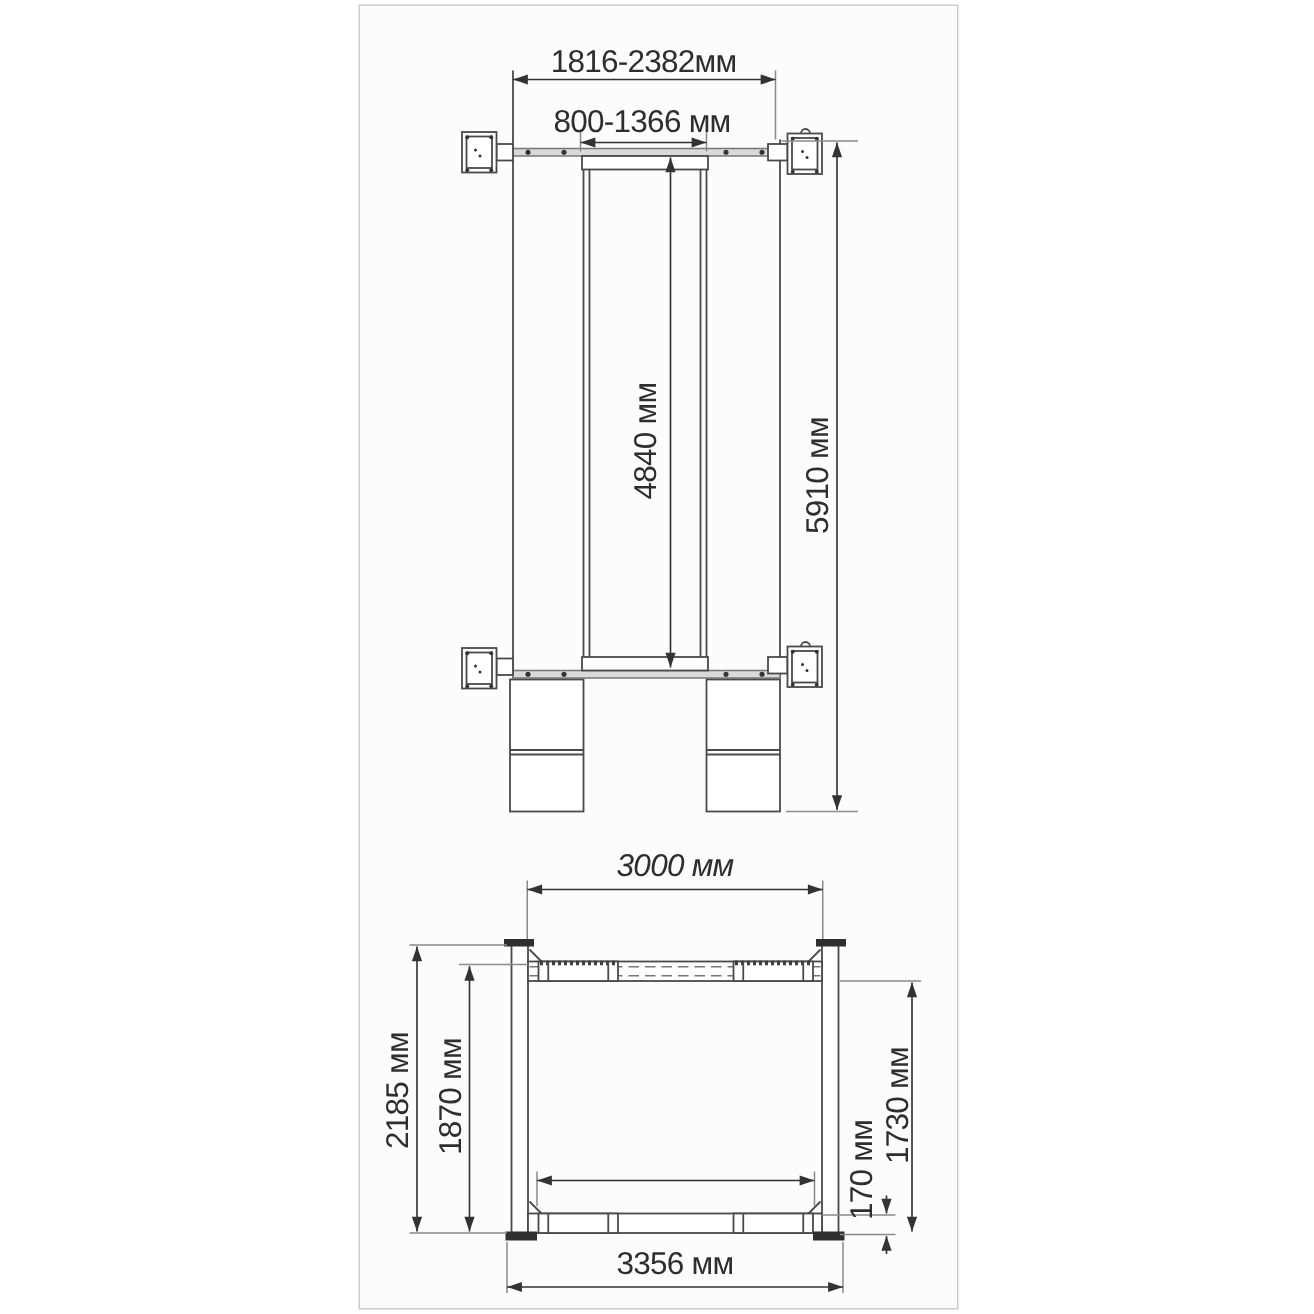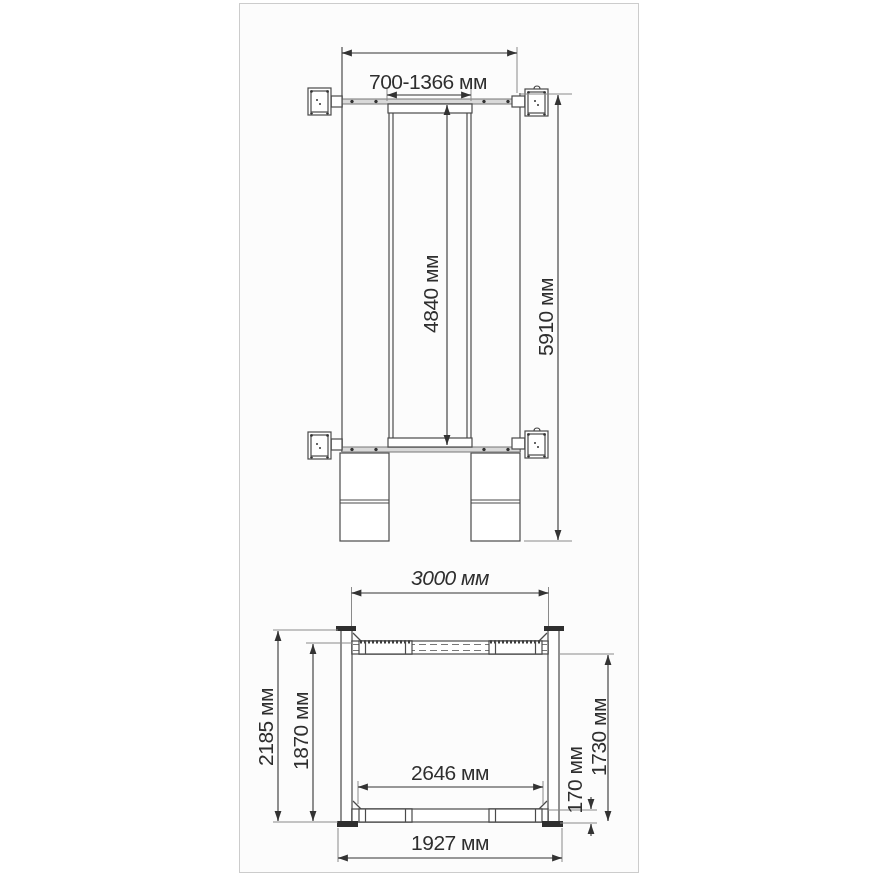--- a/index.html
+++ b/index.html
@@ -200,34 +200,34 @@
 
     <line class="ext" x1="560" y1="654" x2="614" y2="654"></line>
     <line class="dim" x1="608" y1="655" x2="608" y2="821" marker-start="url(#arr)" marker-end="url(#arr)"></line>
 
     <line class="ext" x1="338" y1="828" x2="338" y2="862"></line>
     <line class="ext" x1="562" y1="828" x2="562" y2="862"></line>
     <line class="dim" x1="338" y1="858" x2="562" y2="858" marker-start="url(#arr)" marker-end="url(#arr)"></line>
   </g>
 </svg>
 
-
-<div class="dim-label" style="left:343px;top:70px;width:170px;">700-1366 мм</div>
+<div class="dim-label" style="left:344px;top:30px;width:170px;">1816-2382мм</div>
+
+<div class="dim-label" style="left:343px;top:70px;width:170px;">800-1366 мм</div>
 
 <div class="dim-label rot" style="left:376px;top:282px;width:110px;">4840 мм</div>
 
 <div class="dim-label rot" style="left:491px;top:305px;width:110px;">5910 мм</div>
 
 <div class="dim-label" style="left:380px;top:566px;width:140px;font-style:italic;">3000 мм</div>
 
 <div class="dim-label rot" style="left:211px;top:715px;width:110px;">2185 мм</div>
 
 <div class="dim-label rot" style="left:246px;top:719px;width:110px;">1870 мм</div>
 
-<div class="dim-label" style="left:380px;top:761px;width:140px;">2646 мм</div>
 
 <div class="dim-label rot" style="left:530px;top:768px;width:90px;">170 мм</div>
 
 <div class="dim-label rot" style="left:544px;top:725px;width:110px;">1730 мм</div>
 
-<div class="dim-label" style="left:380px;top:831px;width:140px;">1927 мм</div>
+<div class="dim-label" style="left:380px;top:831px;width:140px;">3356 мм</div>
 
 </div>
 
 </body></html>

